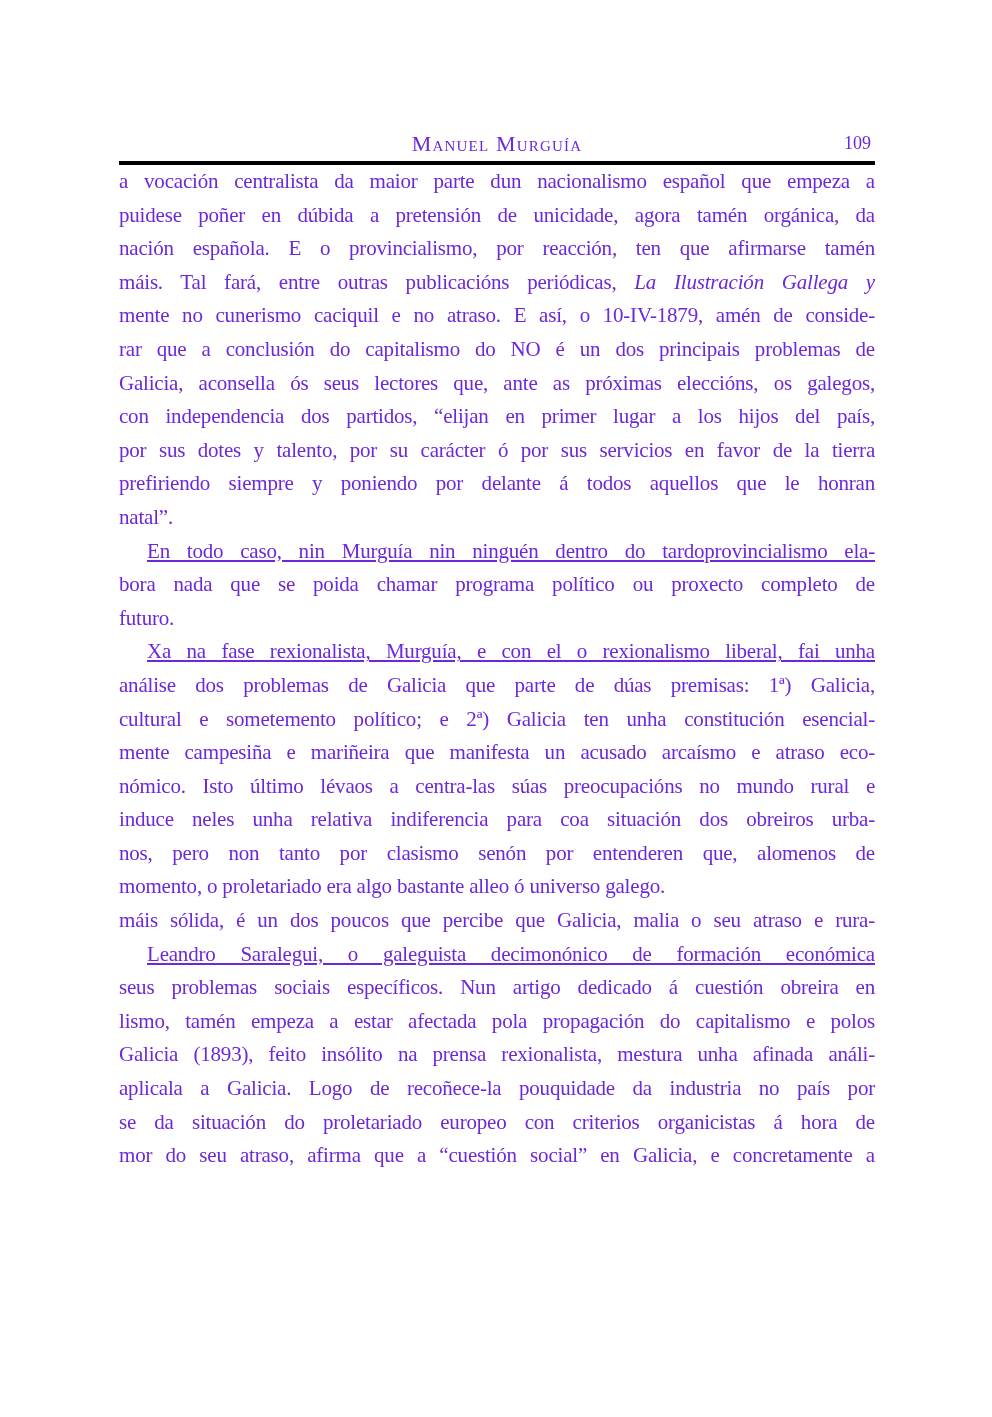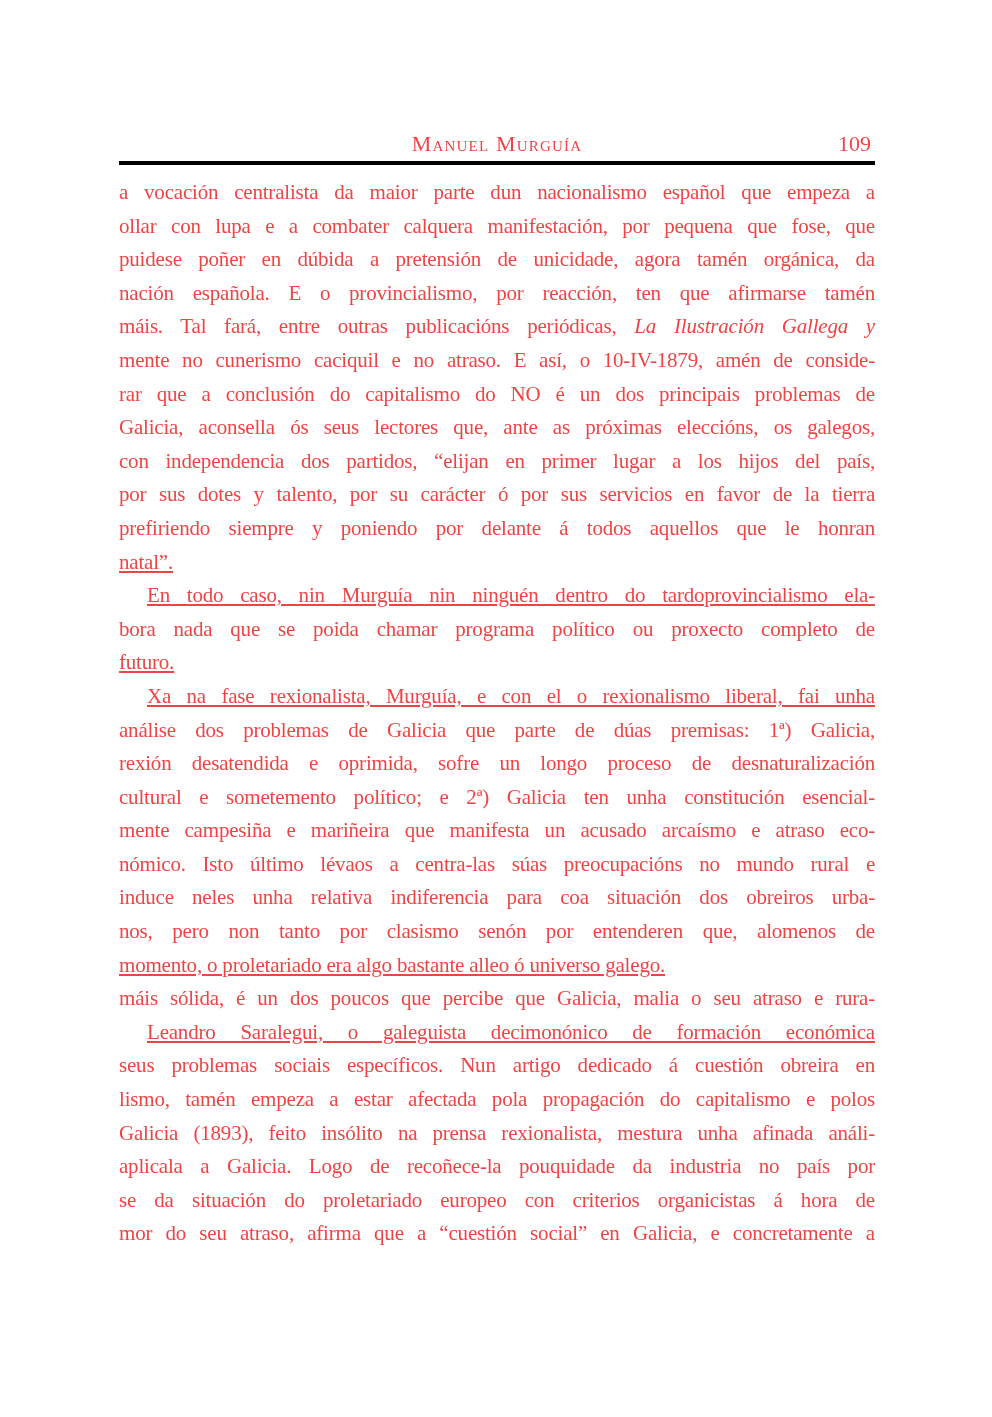--- a/index.html
+++ b/index.html
@@ -5,21 +5,21 @@
   html, body {
     margin: 0;
     padding: 0;
     background: #ffffff;
   }
   .page {
     position: relative;
     width: 992px;
     height: 1417px;
     background: #ffffff;
-    color: #ef4444;
+    color: #6d28d9;
     font-family: "Liberation Serif", serif;
     overflow: hidden;
   }
   .column {
     position: absolute;
     left: 119px;
     top: 130px;
     width: 756px;
   }
   .running-header {
@@ -31,48 +31,46 @@
     text-align: center;
     font-variant: small-caps;
     font-size: 22px;
     letter-spacing: 1.2px;
     line-height: 27px;
   }
   .page-number {
     position: absolute;
     right: 4px;
     top: 0;
-    font-size: 22px;
+    font-size: 18px;
     line-height: 27px;
   }
   .header-rule {
     height: 4px;
     background: #000000;
     margin-top: 4px;
   }
   .page-body {
-    margin-top: 11px;
   }
   .paragraph {
     margin: 0;
     padding: 0;
   }
   .line {
     font-size: 21px;
     line-height: 33.6px;
     height: 33.6px;
     letter-spacing: -0.2px;
     text-align: justify;
     text-align-last: justify;
     white-space: normal;
   }
   .line.noj {
     text-align: left;
     text-align-last: left;
-    text-decoration: underline;
   }
   .line.indent {
     text-indent: 28px;
     text-decoration: underline;
   }
   .em {
     font-style: italic;
   }
 </style>
 </head>
@@ -81,41 +79,39 @@
 <div class="page">
   <div class="column">
     <div class="running-header">
       <span class="running-title">Manuel Murguía</span>
       <span class="page-number">109</span>
     </div>
     <div class="header-rule"></div>
     <div class="page-body">
         <div class="paragraph">
           <div class="line"><span>a vocación centralista da maior parte dun nacionalismo español que empeza a</span></div>
-          <div class="line"><span>ollar con lupa e a combater calquera manifestación, por pequena que fose, que</span></div>
           <div class="line"><span>puidese poñer en dúbida a pretensión de unicidade, agora tamén orgánica, da</span></div>
           <div class="line"><span>nación española. E o provincialismo, por reacción, ten que afirmarse tamén</span></div>
           <div class="line"><span>máis. Tal fará, entre outras publicacións periódicas, </span><span class="em">La Ilustración Gallega y</span></div>
           <div class="line"><span>mente no cunerismo caciquil e no atraso. E así, o 10-IV-1879, amén de conside-</span></div>
           <div class="line"><span>rar que a conclusión do capitalismo do NO é un dos principais problemas de</span></div>
           <div class="line"><span>Galicia, aconsella ós seus lectores que, ante as próximas eleccións, os galegos,</span></div>
           <div class="line"><span>con independencia dos partidos, “elijan en primer lugar a los hijos del país,</span></div>
           <div class="line"><span>por sus dotes y talento, por su carácter ó por sus servicios en favor de la tierra</span></div>
           <div class="line"><span>prefiriendo siempre y poniendo por delante á todos aquellos que le honran</span></div>
           <div class="line noj"><span>natal”.</span></div>
         </div>
         <div class="paragraph">
           <div class="line indent"><span>En todo caso, nin Murguía nin ninguén dentro do tardoprovincialismo ela-</span></div>
           <div class="line"><span>bora nada que se poida chamar programa político ou proxecto completo de</span></div>
           <div class="line noj"><span>futuro.</span></div>
         </div>
         <div class="paragraph">
           <div class="line indent"><span>Xa na fase rexionalista, Murguía, e con el o rexionalismo liberal, fai unha</span></div>
           <div class="line"><span>análise dos problemas de Galicia que parte de dúas premisas: 1ª) Galicia,</span></div>
-          <div class="line"><span>rexión desatendida e oprimida, sofre un longo proceso de desnaturalización</span></div>
           <div class="line"><span>cultural e sometemento político; e 2ª) Galicia ten unha constitución esencial-</span></div>
           <div class="line"><span>mente campesiña e mariñeira que manifesta un acusado arcaísmo e atraso eco-</span></div>
           <div class="line"><span>nómico. Isto último lévaos a centra-las súas preocupacións no mundo rural e</span></div>
           <div class="line"><span>induce neles unha relativa indiferencia para coa situación dos obreiros urba-</span></div>
           <div class="line"><span>nos, pero non tanto por clasismo senón por entenderen que, alomenos de</span></div>
           <div class="line noj"><span>momento, o proletariado era algo bastante alleo ó universo galego.</span></div>
         </div>
         <div class="paragraph">
           <div class="line"><span>máis sólida, é un dos poucos que percibe que Galicia, malia o seu atraso e rura-</span></div>
           <div class="line indent"><span>Leandro Saralegui, o galeguista decimonónico de formación económica</span></div>

